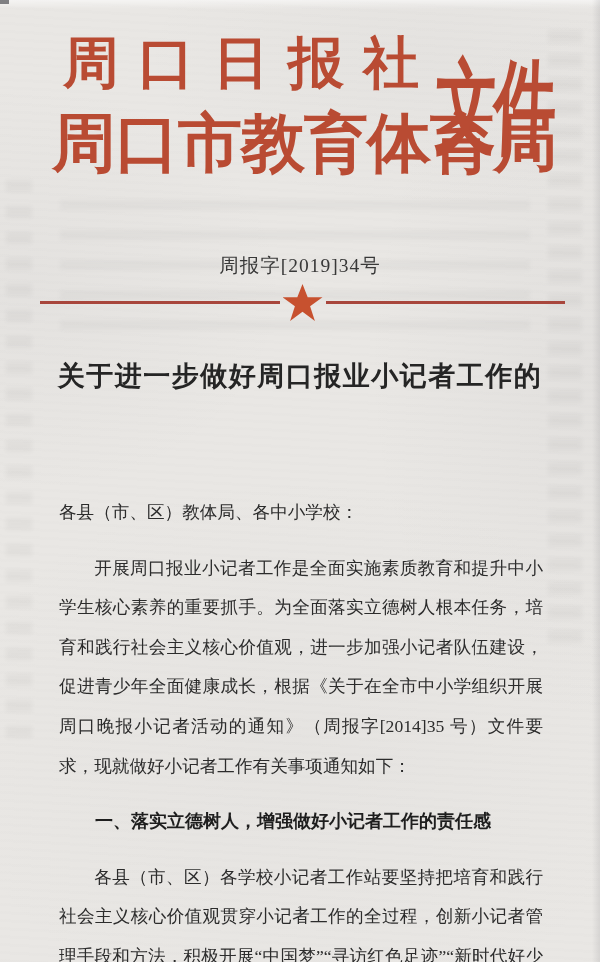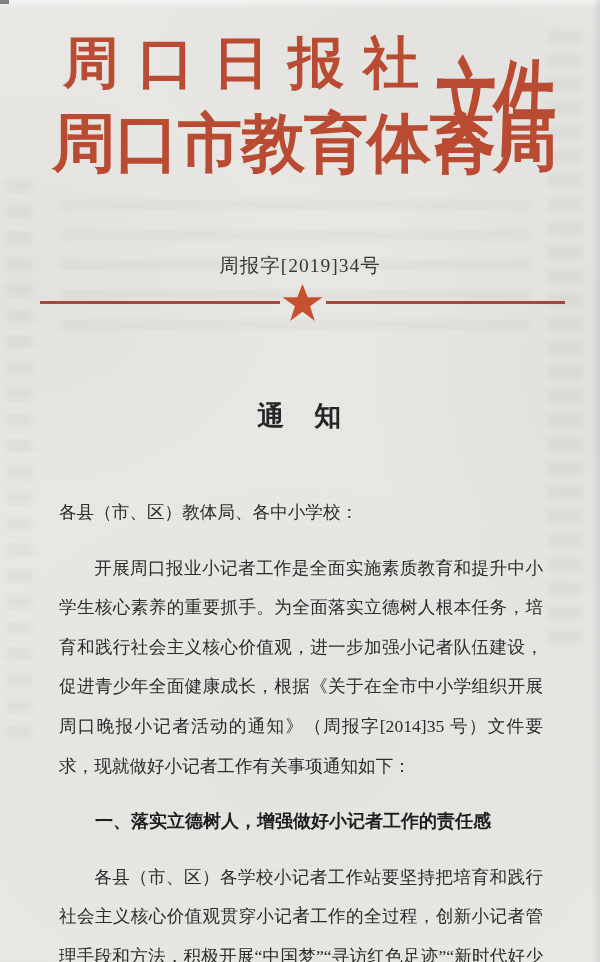--- a/index.html
+++ b/index.html
@@ -79,22 +79,21 @@
 
   <div class="doc-number">周报字[2019]34号</div>
 
   <div class="divider">
     <span class="line"></span>
     <span class="star"></span>
     <span class="line"></span>
   </div>
 
   <h1 class="title">
-    <br>
-    <span>通　知</span>
+    <span>关于进一步做好周口报业小记者工作的</span><br>
   </h1>
 
   <main class="body-text">
     <p class="salutation">各县（市、区）教体局、各中小学校：</p>
     <p class="indent">开展周口报业小记者工作是全面实施素质教育和提升中小学生核心素养的重要抓手。为全面落实立德树人根本任务，培育和践行社会主义核心价值观，进一步加强小记者队伍建设，促进青少年全面健康成长，根据《关于在全市中小学组织开展周口晚报小记者活动的通知》（周报字[2014]35 号）文件要求，现就做好小记者工作有关事项通知如下：</p>
     <p class="indent sec-heading">一、落实立德树人，增强做好小记者工作的责任感</p>
     <p class="indent">各县（市、区）各学校小记者工作站要坚持把培育和践行社会主义核心价值观贯穿小记者工作的全过程，创新小记者管理手段和方法，积极开展“中国梦”“寻访红色足迹”“新时代好少年”等主题教</p>
   </main>
 
   <div class="page-number">1</div>

